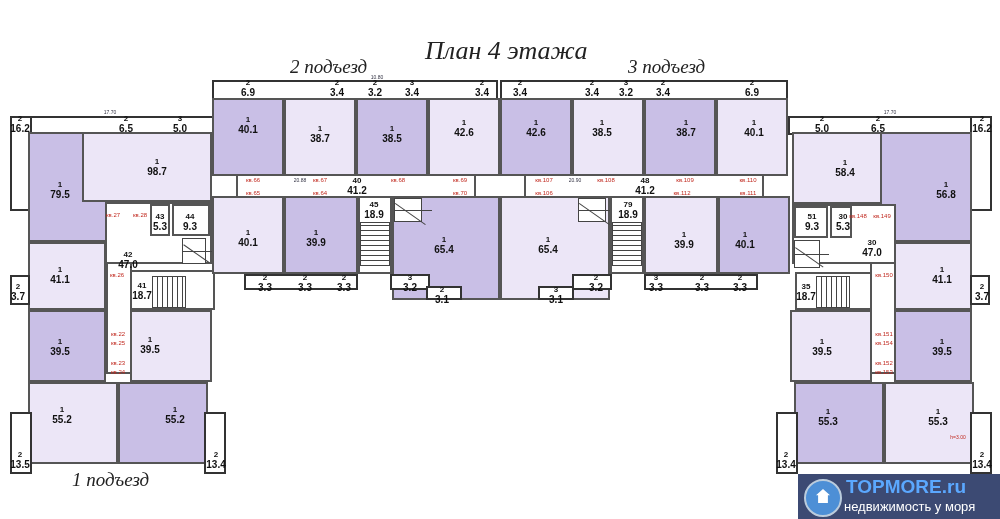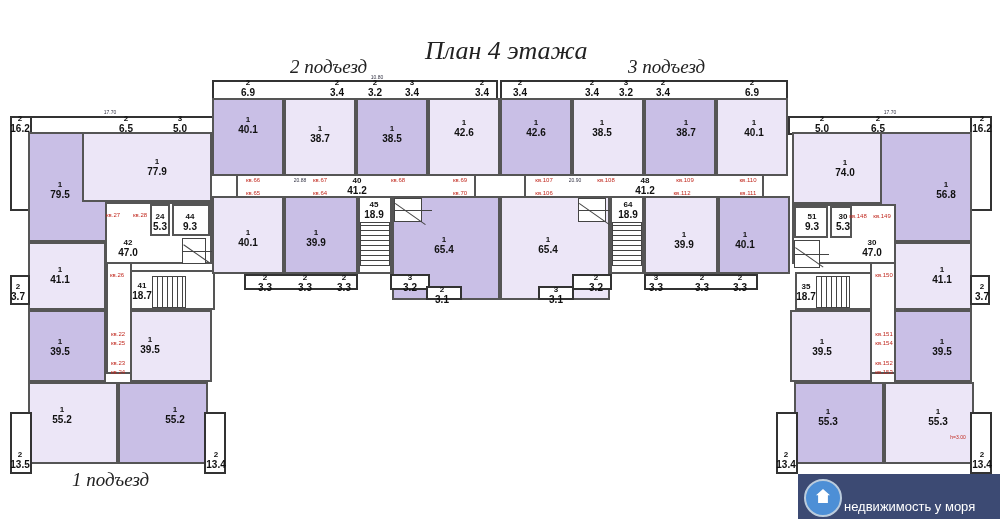--- a/index.html
+++ b/index.html
@@ -53,26 +53,26 @@
     <div class="balc" style="left:10px;top:275px;width:20px;height:30px"></div>
     <div class="room dark" style="left:28px;top:310px;width:78px;height:72px"></div>
     <div class="room white" style="left:106px;top:262px;width:26px;height:112px"></div>
     <div class="room light" style="left:130px;top:310px;width:82px;height:72px"></div>
     <div class="room light" style="left:28px;top:382px;width:90px;height:82px"></div>
     <div class="room dark" style="left:118px;top:382px;width:90px;height:82px"></div>
     <div class="balc" style="left:10px;top:412px;width:22px;height:62px"></div>
     <div class="balc" style="left:204px;top:412px;width:22px;height:62px"></div>
 
     <div class="lbl" style="left:60px;top:190px"><span class="n">1</span><span>79.5</span></div>
-    <div class="lbl" style="left:157px;top:167px"><span class="n">1</span><span>77.9</span></div>
+    <div class="lbl" style="left:157px;top:167px"><span class="n">1</span><span>98.7</span></div>
     <div class="lbl" style="left:20px;top:124px"><span class="n">2</span><span>16.2</span></div>
     <div class="lbl" style="left:126px;top:124px"><span class="n">2</span><span>6.5</span></div>
     <div class="lbl" style="left:180px;top:124px"><span class="n">3</span><span>5.0</span></div>
-    <div class="lbl" style="left:128px;top:248px"><span class="n">42</span><span>47.0</span></div>
-    <div class="lbl" style="left:160px;top:222px"><span class="n">24</span><span>5.3</span></div>
+    <div class="lbl" style="left:128px;top:260px"><span class="n">42</span><span>47.0</span></div>
+    <div class="lbl" style="left:160px;top:222px"><span class="n">43</span><span>5.3</span></div>
     <div class="lbl" style="left:190px;top:222px"><span class="n">44</span><span>9.3</span></div>
     <div class="lbl" style="left:142px;top:291px"><span class="n">41</span><span>18.7</span></div>
     <div class="lbl" style="left:60px;top:275px"><span class="n">1</span><span>41.1</span></div>
     <div class="lbl" style="left:18px;top:292px"><span class="n">2</span><span>3.7</span></div>
     <div class="lbl" style="left:60px;top:347px"><span class="n">1</span><span>39.5</span></div>
     <div class="lbl" style="left:150px;top:345px"><span class="n">1</span><span>39.5</span></div>
     <div class="lbl" style="left:62px;top:415px"><span class="n">1</span><span>55.2</span></div>
     <div class="lbl" style="left:175px;top:415px"><span class="n">1</span><span>55.2</span></div>
     <div class="lbl" style="left:20px;top:460px"><span class="n">2</span><span>13.5</span></div>
     <div class="lbl" style="left:216px;top:460px"><span class="n">2</span><span>13.4</span></div>
@@ -156,21 +156,21 @@
     <div class="lbl" style="left:536px;top:128px"><span class="n">1</span><span>42.6</span></div>
     <div class="lbl" style="left:602px;top:128px"><span class="n">1</span><span>38.5</span></div>
     <div class="lbl" style="left:686px;top:128px"><span class="n">1</span><span>38.7</span></div>
     <div class="lbl" style="left:754px;top:128px"><span class="n">1</span><span>40.1</span></div>
     <div class="lbl" style="left:520px;top:88px"><span class="n">2</span><span>3.4</span></div>
     <div class="lbl" style="left:592px;top:88px"><span class="n">2</span><span>3.4</span></div>
     <div class="lbl" style="left:626px;top:88px"><span class="n">3</span><span>3.2</span></div>
     <div class="lbl" style="left:663px;top:88px"><span class="n">2</span><span>3.4</span></div>
     <div class="lbl" style="left:752px;top:88px"><span class="n">2</span><span>6.9</span></div>
     <div class="lbl" style="left:645px;top:186px"><span class="n">48</span><span>41.2</span></div>
-    <div class="lbl" style="left:628px;top:210px"><span class="n">64</span><span>18.9</span></div>
+    <div class="lbl" style="left:628px;top:210px"><span class="n">79</span><span>18.9</span></div>
     <div class="lbl" style="left:548px;top:245px"><span class="n">1</span><span>65.4</span></div>
     <div class="lbl" style="left:684px;top:240px"><span class="n">1</span><span>39.9</span></div>
     <div class="lbl" style="left:745px;top:240px"><span class="n">1</span><span>40.1</span></div>
     <div class="lbl" style="left:596px;top:283px"><span class="n">2</span><span>3.2</span></div>
     <div class="lbl" style="left:556px;top:295px"><span class="n">3</span><span>3.1</span></div>
     <div class="lbl" style="left:656px;top:283px"><span class="n">3</span><span>3.3</span></div>
     <div class="lbl" style="left:702px;top:283px"><span class="n">2</span><span>3.3</span></div>
     <div class="lbl" style="left:740px;top:283px"><span class="n">2</span><span>3.3</span></div>
 
     <div class="apt" style="left:544px;top:180px">кв.107</div>
@@ -197,21 +197,21 @@
     <div class="room light" style="left:894px;top:242px;width:78px;height:68px"></div>
     <div class="balc" style="left:970px;top:275px;width:20px;height:30px"></div>
     <div class="room white" style="left:870px;top:262px;width:26px;height:112px"></div>
     <div class="room light" style="left:790px;top:310px;width:82px;height:72px"></div>
     <div class="room dark" style="left:894px;top:310px;width:78px;height:72px"></div>
     <div class="room dark" style="left:794px;top:382px;width:90px;height:82px"></div>
     <div class="room light" style="left:884px;top:382px;width:90px;height:82px"></div>
     <div class="balc" style="left:776px;top:412px;width:22px;height:62px"></div>
     <div class="balc" style="left:970px;top:412px;width:22px;height:62px"></div>
 
-    <div class="lbl" style="left:845px;top:168px"><span class="n">1</span><span>74.0</span></div>
+    <div class="lbl" style="left:845px;top:168px"><span class="n">1</span><span>58.4</span></div>
     <div class="lbl" style="left:946px;top:190px"><span class="n">1</span><span>56.8</span></div>
     <div class="lbl" style="left:822px;top:124px"><span class="n">2</span><span>5.0</span></div>
     <div class="lbl" style="left:878px;top:124px"><span class="n">2</span><span>6.5</span></div>
     <div class="lbl" style="left:982px;top:124px"><span class="n">2</span><span>16.2</span></div>
     <div class="lbl" style="left:812px;top:222px"><span class="n">51</span><span>9.3</span></div>
     <div class="lbl" style="left:843px;top:222px"><span class="n">30</span><span>5.3</span></div>
     <div class="lbl" style="left:872px;top:248px"><span class="n">30</span><span>47.0</span></div>
     <div class="lbl" style="left:806px;top:292px"><span class="n">35</span><span>18.7</span></div>
     <div class="lbl" style="left:942px;top:275px"><span class="n">1</span><span>41.1</span></div>
     <div class="lbl" style="left:982px;top:292px"><span class="n">2</span><span>3.7</span></div>
@@ -229,14 +229,15 @@
     <div class="apt" style="left:884px;top:343px">кв.154</div>
     <div class="apt" style="left:884px;top:363px">кв.152</div>
     <div class="apt" style="left:884px;top:372px">кв.153</div>
     <div class="dim" style="left:890px;top:112px">17.70</div>
     <div class="dim" style="left:958px;top:437px;color:#c0281e">h=3.00</div>
   </div>
 </div>
 
 <div class="logo">
   <div class="circ"></div>
+  <div class="brand">TOPMORE.ru</div>
   <div class="tag">недвижимость у моря</div>
 </div>
 
 </body></html>

